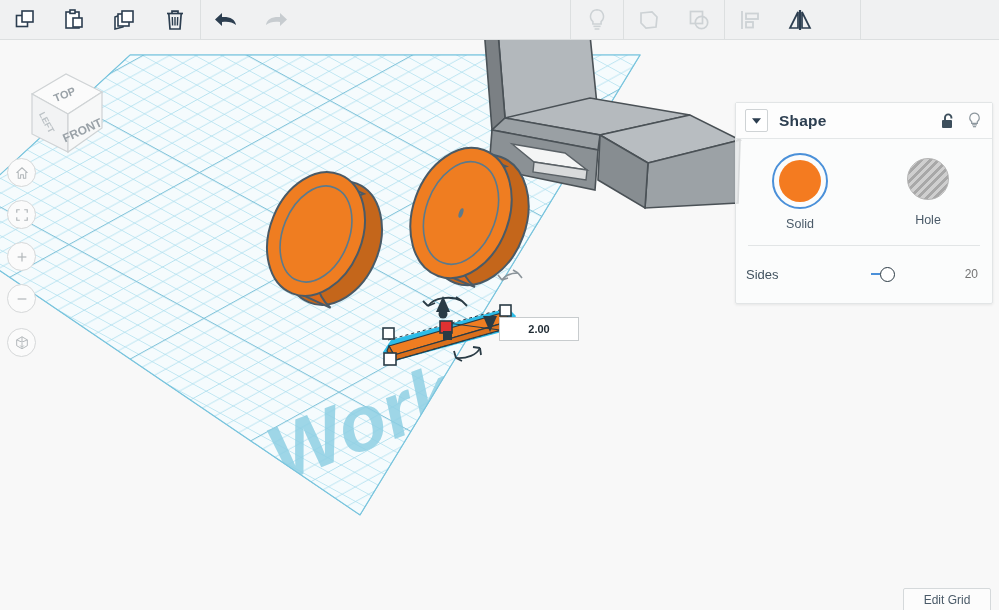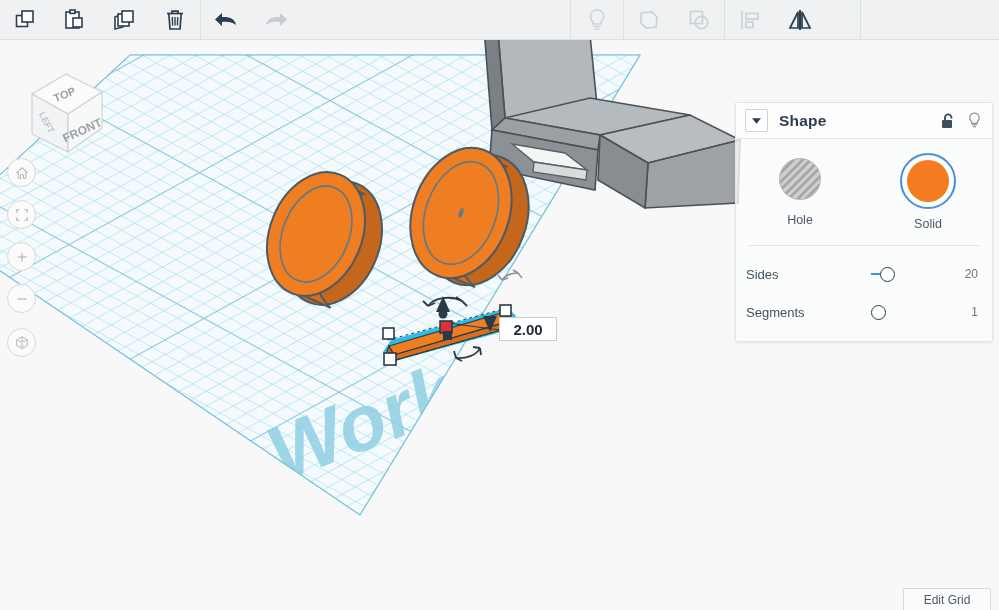--- a/index.html
+++ b/index.html
@@ -174,22 +174,22 @@
     z-index: 30;
   }
 
   
   .dim-box {
     position: absolute; left: 499px; top: 277px;
     min-width: 42px; height: 22px;
     background: #ffffff;
     border: 1px solid #c8ccce;
     display: flex; align-items: center; justify-content: center;
-    padding: 0 7px;
-    font-size: 15px; font-weight: bold; color: #1e2a33;
+    padding: 0 18px;
+    font-size: 11px; font-weight: bold; color: #1e2a33;
     z-index: 20;
   }
 </style>
 </head>
 <body>
 
 <div id="app">
 
   <div class="viewport">
     <svg class="scene-svg" width="999" height="570" viewBox="0 0 999 570">
@@ -388,57 +388,48 @@
               <path d="M8 1.2 A5 5 0 0 0 5 10.2 L5 12 L11 12 L11 10.2 A5 5 0 0 0 8 1.2 Z" fill="none" stroke="#8d979e" stroke-width="1.3"></path>
               <line x1="5.4" y1="13.6" x2="10.6" y2="13.6" stroke="#8d979e" stroke-width="1.3"></line>
               <line x1="6.3" y1="15.6" x2="9.7" y2="15.6" stroke="#8d979e" stroke-width="1.3"></line>
             </svg>
           </div>
         </div>
       </div>
 
       <div class="sp-modes">
         <div class="sp-mode">
+          <div class="swatch-wrap sel">
+            <div class="swatch solid"></div>
+          </div>
+          <div class="sp-mode-label">Solid</div>
+        </div>
+        <div class="sp-mode">
           <div class="swatch-wrap">
             <div class="swatch hole"></div>
           </div>
           <div class="sp-mode-label">Hole</div>
-        </div>
-        <div class="sp-mode">
-          <div class="swatch-wrap sel">
-            <div class="swatch solid"></div>
-          </div>
-          <div class="sp-mode-label">Solid</div>
         </div>
       </div>
 
       <div class="sp-divider"></div>
 
       <div class="sp-sliders">
 
         <div class="slider-row">
           <div class="sl-label">Sides</div>
           <div class="sl-track-wrap">
             <div class="sl-track"></div>
             <div class="sl-fill" style="width:9px"></div>
             <div class="sl-knob" style="left:9px"></div>
           </div>
           <div class="sl-value">20</div>
         </div>
 
 
-        <div class="slider-row">
-          <div class="sl-label">Segments</div>
-          <div class="sl-track-wrap">
-            <div class="sl-track"></div>
-            <div class="sl-fill" style="width:0px"></div>
-            <div class="sl-knob" style="left:0px"></div>
-          </div>
-          <div class="sl-value">1</div>
-        </div>
       </div>
     </div>
 
     <div class="edit-grid-btn">Edit Grid</div>
 
   </div>
 
   <div class="toolbar">
 
     <div class="tb-group" style="left:0">

